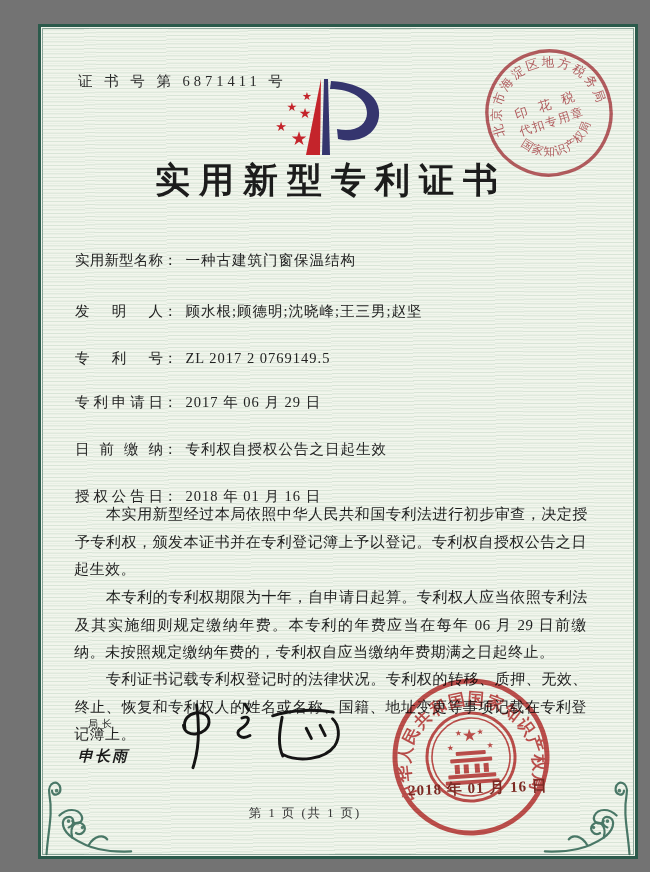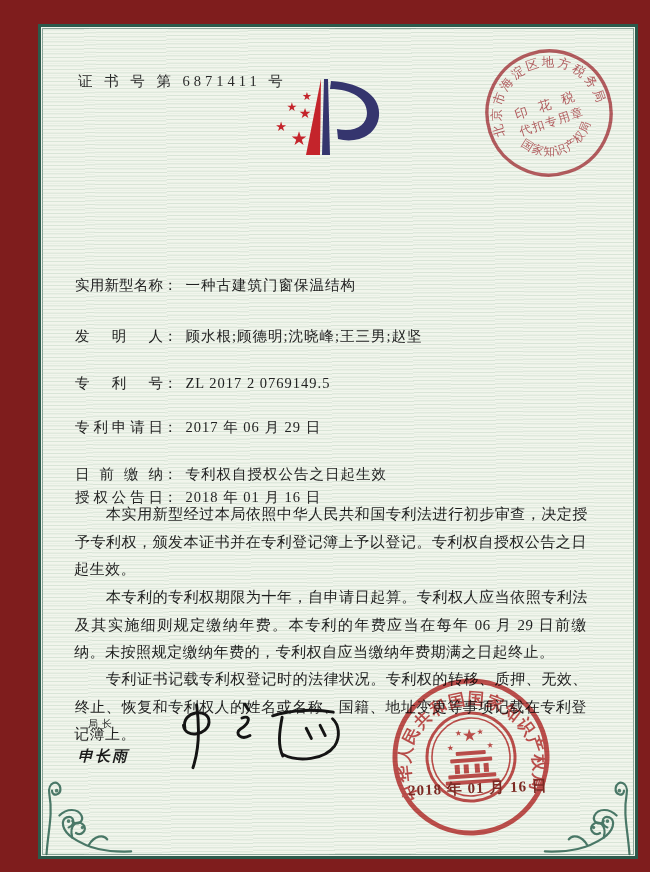--- a/index.html
+++ b/index.html
@@ -1,37 +1,37 @@
 <!DOCTYPE html>
 <html><head>
 <meta charset="utf-8">
 <style>
   html,body{margin:0;padding:0;background:#ffffff;}
-  .scan{position:relative;width:650px;height:872px;background:#7f1d1d;overflow:hidden;
+  .scan{position:relative;width:650px;height:872px;background:#737373;overflow:hidden;
         font-family:"Liberation Serif","DejaVu Serif",serif;}
   
   .paper{position:absolute;left:38px;top:24px;right:12px;bottom:13px;
          border:3px solid #2b5a4b;background:#f1f5ec;}
   .paper-inner{position:absolute;inset:1px;border:1px solid rgba(43,90,75,.5);
          background:
            repeating-linear-gradient(179.3deg, rgba(150,185,160,.20) 0 1px, rgba(0,0,0,0) 1px 4px),
            repeating-linear-gradient(180.8deg, rgba(170,200,175,.12) 0 1px, rgba(0,0,0,0) 1px 3px);}
   .layer{position:absolute;inset:0;}
 
   .cert-no{position:absolute;left:37px;top:45px;font-size:14.5px;color:#2a2a2a;letter-spacing:4px;}
   .logo{position:absolute;left:217px;top:46px;width:140px;height:96px;}
   .title{position:absolute;left:0;right:14px;top:130px;text-align:center;
          font-size:35px;font-weight:bold;color:#1c1c1c;letter-spacing:9px;}
 
   .fields{position:absolute;left:34px;top:0;right:20px;}
-  .frow{position:absolute;left:0;font-size:14.5px;color:#222;white-space:nowrap;margin-top:25px;}
+  .frow{position:absolute;left:0;font-size:14.5px;color:#222;white-space:nowrap;}
   .flabel{display:inline-block;width:88px;text-align:justify;text-align-last:justify;vertical-align:bottom;}
   .fcolon{display:inline-block;margin-right:8px;}
   .fvalue{letter-spacing:1px;}
-  .r0{top:224px}.r1{top:275px}.r2{top:322px}.r3{top:366px}.r4{top:413px}.r5{top:436px}
+  .r0{top:224px}.r1{top:275px}.r2{top:322px}.r3{top:366px}.r4{top:413px}.r5{top:460px}
 
   .body-text{position:absolute;left:34px;top:474px;width:512px;font-size:15px;line-height:27.5px;
              color:#1e1e1e;text-align:justify;}
   .body-text p{margin:0;text-indent:2em;letter-spacing:.5px;transform:skewX(-2deg);}
 
   .sign-title{position:absolute;left:47px;top:690px;font-family:"Liberation Sans","DejaVu Sans",sans-serif;
               font-weight:normal;font-size:10px;letter-spacing:4px;color:#1b1b1b;}
   .sign-name{position:absolute;left:37px;top:720px;font-family:"Liberation Sans","DejaVu Sans",sans-serif;
              font-weight:bold;font-size:15px;letter-spacing:2px;color:#1b1b1b;font-style:italic;}
   .signature{position:absolute;left:122px;top:660px;width:190px;height:100px;}
@@ -94,20 +94,21 @@
         <path d="M73,8 C106,10 123,25 121,43 C119,63 98,71 80,66 L79,56 C97,60 109,52 109,40 C109,26 94,16 72,16 Z" fill="#35356e"></path>
         <g fill="#c4242b" font-family="'DejaVu Sans',sans-serif" text-anchor="middle">
           <text x="49" y="27" font-size="11">★</text>
           <text x="34" y="38" font-size="12">★</text>
           <text x="47" y="45" font-size="14">★</text>
           <text x="23" y="58" font-size="13">★</text>
           <text x="41" y="72" font-size="19">★</text>
         </g>
       </svg>
 
+      <div class="title">实用新型专利证书</div>
 
       <svg class="tax-stamp stamp" viewBox="0 0 132 132">
         <g transform="translate(66,66) rotate(-18)" opacity=".85">
           <circle r="62" fill="none" stroke="#b5454d" stroke-width="3.4"></circle>
           <defs>
             <path id="taxTop" d="M -48,12 A 49,49 0 1 1 48,12"></path>
             <path id="taxBot" d="M -41,12 A 43,43 0 0 0 41,12"></path>
           </defs>
           <text font-size="12.5" fill="#b5454d" letter-spacing="2.5">
             <textPath href="#taxTop" startOffset="50%" text-anchor="middle">北京市海淀区地方税务局</textPath>
@@ -191,15 +192,16 @@
             <rect x="3" y="7" width="5" height="9"></rect>
             <rect x="12" y="7" width="5" height="9"></rect>
             <rect x="-24" y="17" width="48" height="4" rx="1"></rect>
             <rect x="-27" y="23" width="54" height="4" rx="1"></rect>
           </g>
         </g>
       </svg>
 
       <div class="issue-date">2018 年 01 月 16 日</div>
 
+      <div class="footer-page">第 1 页 (共 1 页)</div>
     </div>
   </div>
 </div>
 
 </body></html>

